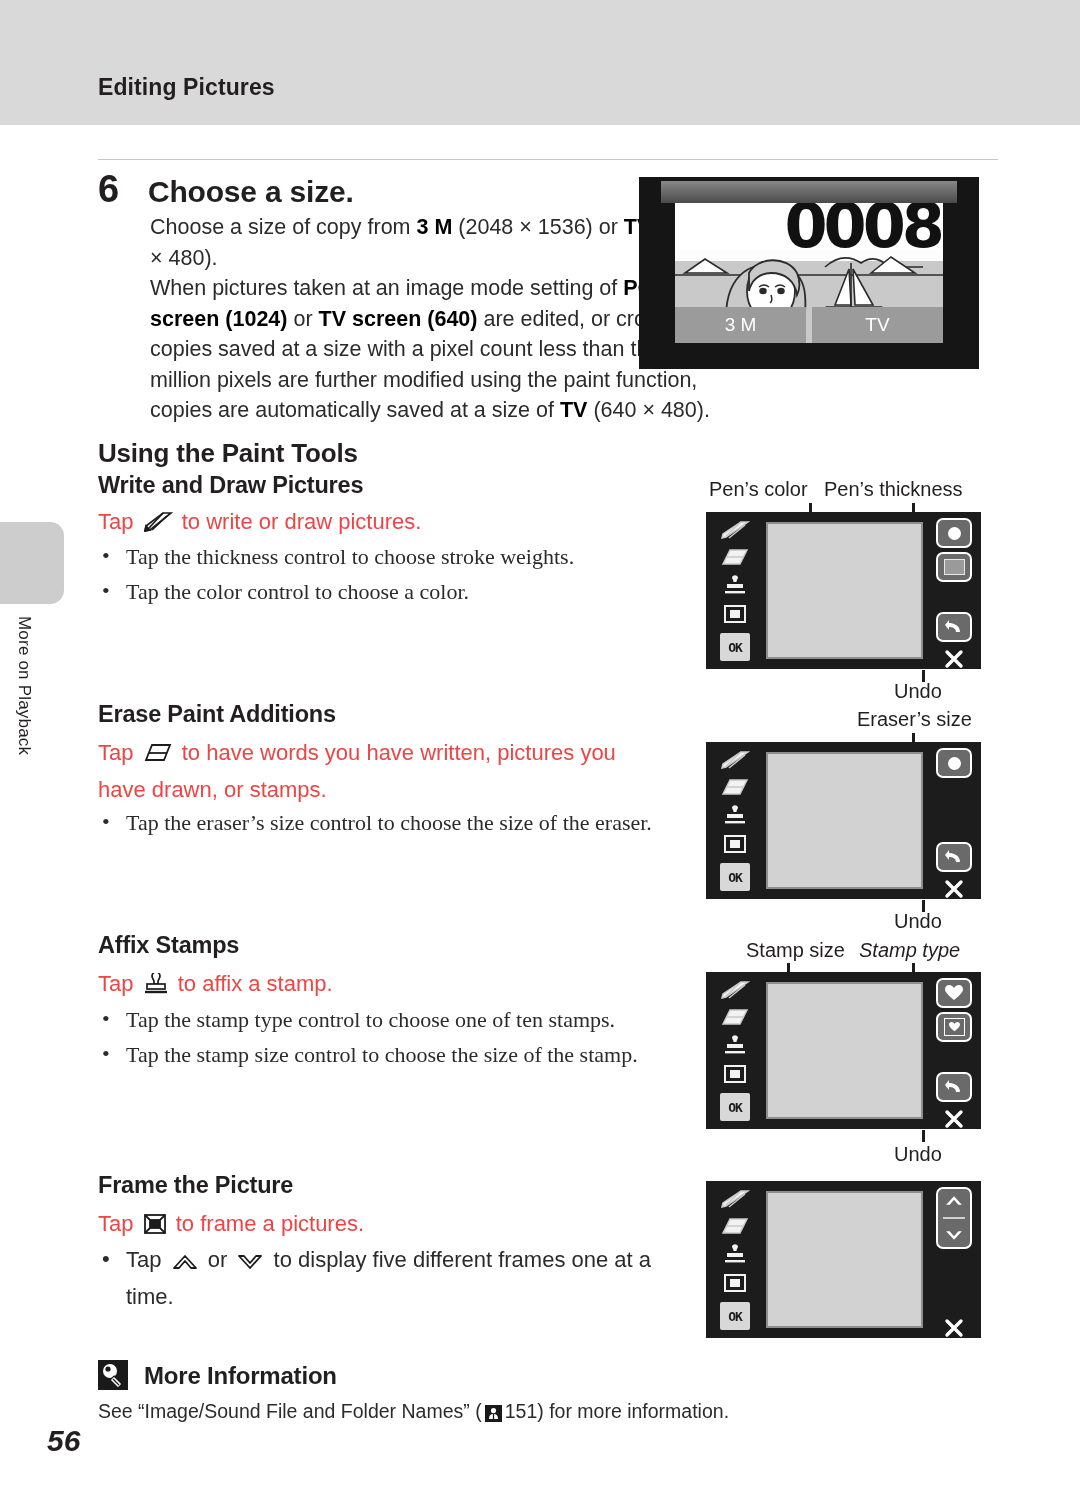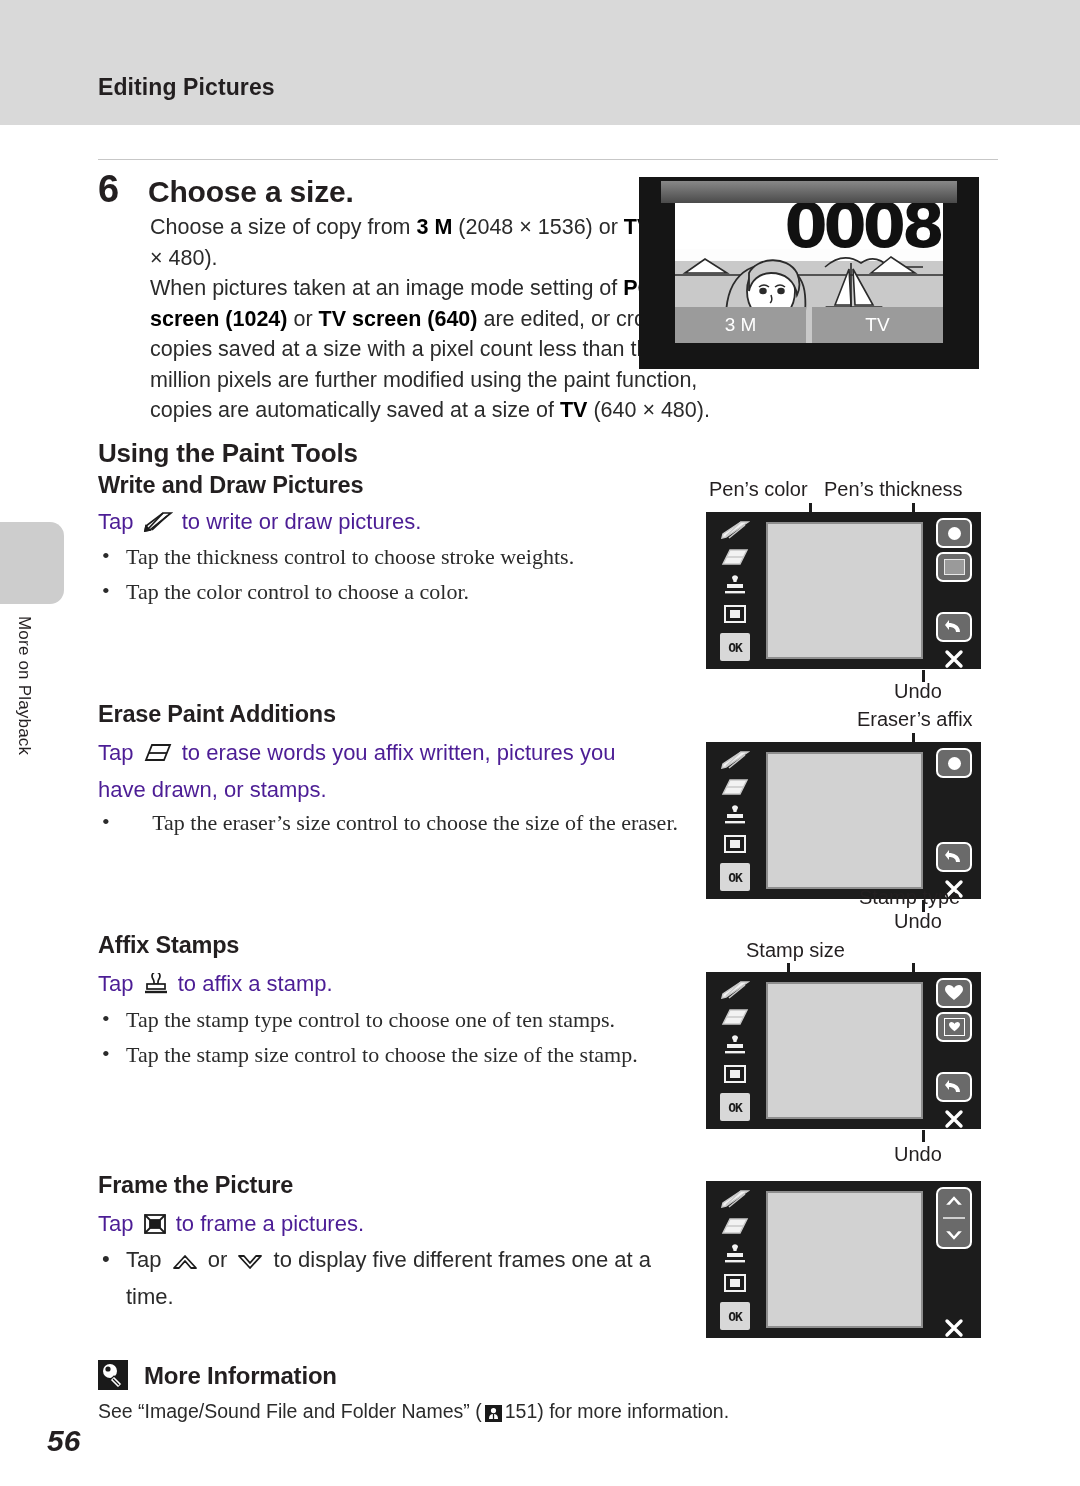--- a/index.html
+++ b/index.html
@@ -103,21 +103,21 @@
   .h2 {
     position: absolute;
     font-size: 23.5px;
     font-weight: bold;
     letter-spacing: -.2px;
   }
   .para {
     position: absolute;
     font-size: 22px;
     line-height: 33px;
-    color: #4c1d95;
+    color: #ef4444;
   }
   .bullets {
     position: absolute;
     font-size: 22px;
     line-height: 33px;
     color: #2b2b2b;
     margin: 0;
     padding: 0;
     list-style: none;
   }
@@ -386,24 +386,24 @@
 <div class="para" style="left:98px; top:736px; width:570px;">
   <span>Tap</span>
   <span class="inl">
     <svg width="30" height="22" viewBox="0 0 30 22">
       <g stroke="#1c1c1c" stroke-width="1.8" fill="#fff">
         <path d="M9 3 L27 3 L21 18 L3 18 Z"></path>
         <line x1="6" y1="11" x2="24" y2="11"></line>
       </g>
     </svg>
   </span>
-  <span>to erase words you affix written, pictures you have drawn, or stamps.</span>
-</div>
-
-<ul class="bullets" style="left:98px; top:806px; width:580px;text-align:right;">
+  <span>to have words you have written, pictures you have drawn, or stamps.</span>
+</div>
+
+<ul class="bullets" style="left:98px; top:806px; width:580px;">
   <li>Tap the eraser’s size control to choose the size of the eraser.</li>
 </ul>
 
 <div class="h2" style="left:98px; top:932px;">Affix Stamps</div>
 
 <div class="para" style="left:98px; top:967px; width:560px;">
   <span>Tap</span>
   <span class="inl">
     <svg width="26" height="22" viewBox="0 0 26 22">
       <g stroke="#1c1c1c" stroke-width="1.7" fill="#fff">
@@ -520,21 +520,21 @@
       <svg width="20" height="20" viewBox="0 0 20 20">
         <path d="M3 3 L17 17 M17 3 L3 17" stroke="#fff" stroke-width="3.4" stroke-linecap="round"></path>
       </svg>
     </div>
   </div>
 </div>
 
 <div class="lv" style="left:922px; top:670px; height:12px;"></div>
 <div class="clabel" style="left:894px; top:680px;">Undo</div>
 
-<div class="clabel" style="left:857px; top:708px;">Eraser’s affix</div>
+<div class="clabel" style="left:857px; top:708px;">Eraser’s size</div>
 <div class="lv" style="left:912px; top:733px; height:33px;"></div>
 <div class="lh" style="left:912px; top:764px; width:29px;"></div>
 
 <div class="pscreen" style="left:706px; top:742px;">
   <div class="toolbar">
     <span>
       <svg width="30" height="19" viewBox="0 0 30 19">
           <g stroke="#c9c9c9" stroke-width="1.5" fill="#f2f2f2">
         <path d="M28 2 L21 2 L3 14 L2 18 L6 17 Z"></path>
             <line x1="21" y1="2" x2="6" y2="16"></line>
@@ -582,21 +582,21 @@
         <path d="M3 3 L17 17 M17 3 L3 17" stroke="#fff" stroke-width="3.4" stroke-linecap="round"></path>
       </svg>
     </div>
   </div>
 </div>
 
 <div class="lv" style="left:922px; top:900px; height:12px;"></div>
 <div class="clabel" style="left:894px; top:910px;">Undo</div>
 
 <div class="clabel" style="left:708px; top:939px;margin-left:38px;">Stamp size</div>
-<div class="clabel" style="left:859px; top:886px;">Stamp type</div>
+<div class="clabel" style="left:859px; top:939px;font-style:italic;">Stamp type</div>
 
 <div class="lv" style="left:787px; top:963px; height:67px;"></div>
 <div class="lh" style="left:787px; top:1028px; width:153px;"></div>
 <div class="lv" style="left:912px; top:963px; height:33px;"></div>
 <div class="lh" style="left:912px; top:994px; width:29px;"></div>
 
 <div class="pscreen" style="left:706px; top:972px;">
   <div class="toolbar">
     <span>
       <svg width="30" height="19" viewBox="0 0 30 19">

